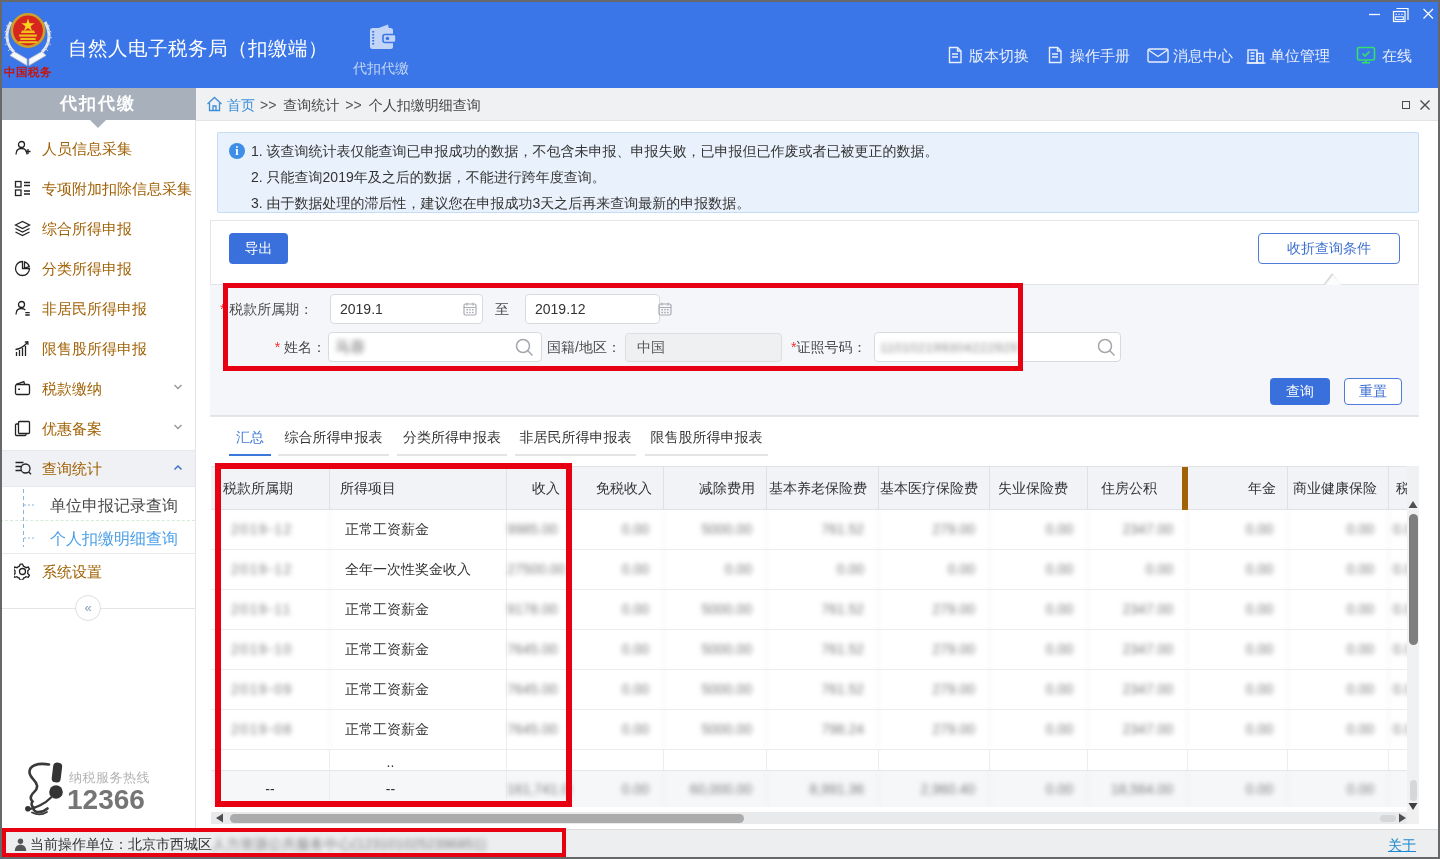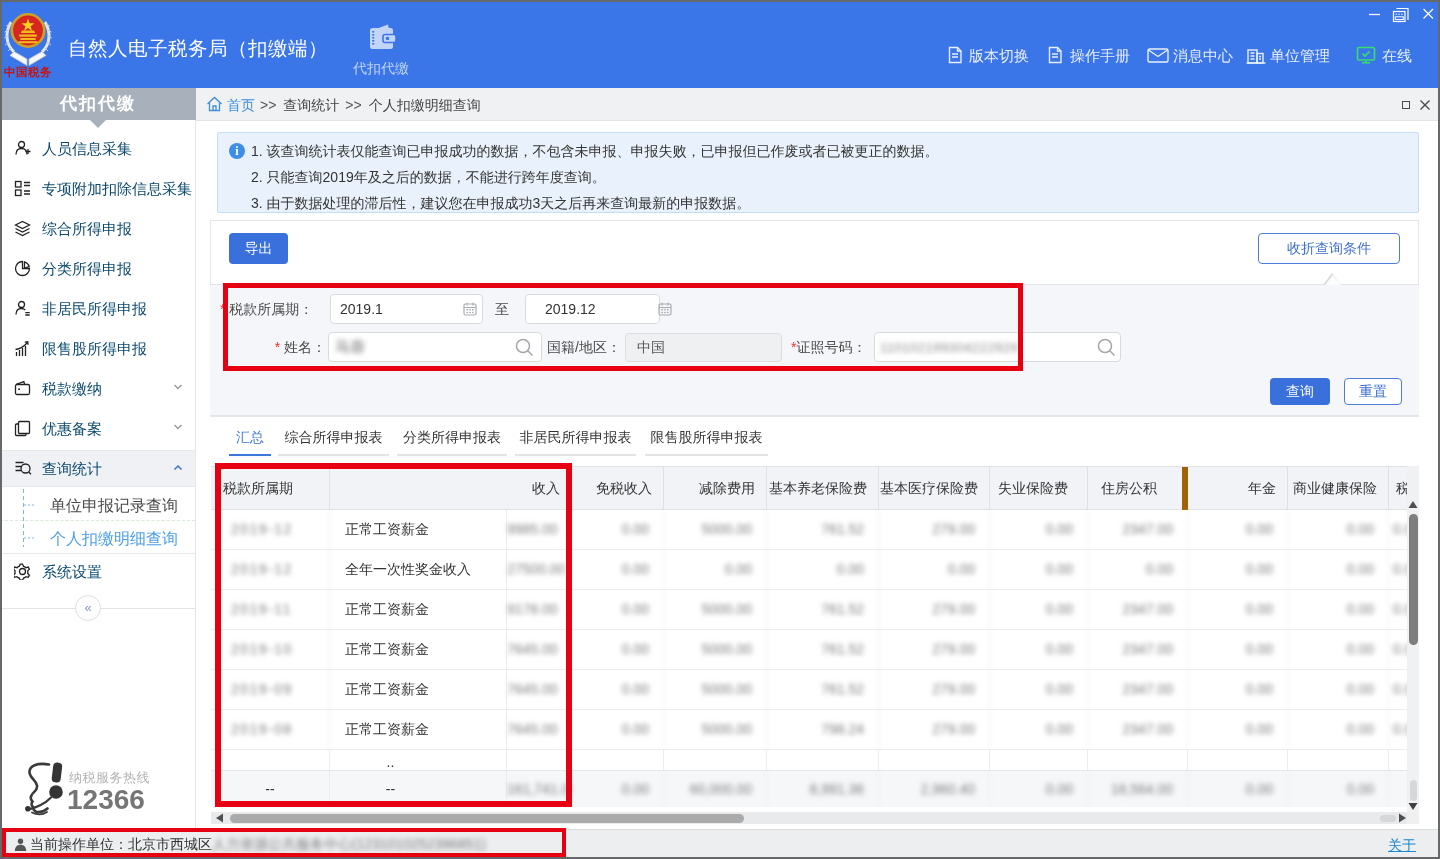--- a/index.html
+++ b/index.html
@@ -12,21 +12,21 @@
   #header{left:0;top:0;width:1440px;height:88px;background:#3b76e8;}
   #title{left:68px;top:35px;color:#fff;font-size:19.5px;letter-spacing:0.5px;}
   #walletlab{left:341px;top:60px;width:80px;text-align:center;color:#c3d5f6;font-size:14px;}
   .hmenu{top:47px;height:17px;line-height:17px;color:#e9effc;font-size:15px;}
   
   #sidebar{left:0;top:88px;width:196px;height:741px;background:#fff;border-right:1px solid #e3e5e8;box-sizing:border-box;}
   #sbhead{left:0;top:88px;width:196px;height:32px;background:#a8b1bb;color:#fff;
           font-size:17px;font-weight:bold;text-align:center;line-height:32px;letter-spacing:2px;}
   #sbnotch{left:90px;top:120px;width:0;height:0;border-left:8px solid transparent;border-right:8px solid transparent;border-top:8px solid #a8b1bb;}
   .mi{left:0;width:196px;height:40px;}
-  .mi .txt{position:absolute;left:42px;top:12px;font-size:15px;color:#0c4a6e;}
+  .mi .txt{position:absolute;left:42px;top:12px;font-size:15px;color:#a16207;}
   .mi svg.ic{position:absolute;left:14px;top:12px;}
   .mi .chev{position:absolute;right:12px;top:13px;}
   #qrow{left:0;top:362px;width:195px;height:37px;background:#eff1f4;border-top:1px solid #e6e8eb;border-bottom:1px solid #e6e8eb;box-sizing:border-box;}
   .smi{left:0;width:195px;height:33px;font-size:16px;}
   .smi .txt{position:absolute;left:50px;top:9px;}
   #collapse-line{left:0;top:608px;width:195px;height:1px;background:#e2e4e7;}
   #collapse{left:75px;top:595px;width:26px;height:26px;border-radius:50%;background:#fff;border:1px solid #dcdee1;box-sizing:border-box;text-align:center;line-height:24px;color:#8a9bb4;font-size:13px;}
   
   #crumbbar{left:196px;top:88px;width:1244px;height:33px;background:#f0f1f3;border-bottom:1px solid #e1e3e5;box-sizing:border-box;}
   #crumbtxt{left:227px;top:97px;font-size:14px;color:#444;}
@@ -293,21 +293,21 @@
   <g fill="#a9acb2" stroke="none">
       <rect x="3.4" y="7" width="1.6" height="1.4"></rect>
       <rect x="6.2" y="7" width="1.6" height="1.4"></rect>
       <rect x="9" y="7" width="1.6" height="1.4"></rect>
       <rect x="3.4" y="9.8" width="1.6" height="1.4"></rect>
       <rect x="6.2" y="9.8" width="1.6" height="1.4"></rect>
       <rect x="9" y="9.8" width="1.6" height="1.4"></rect>
     </g>
 </svg>
 <div class="abs flabel" style="left:495px;top:301px;">至</div>
-<div class="abs finput" style="left:525px;top:294px;width:135px;height:30px;line-height:28px;padding-left:19px;">2019.12</div>
+<div class="abs finput" style="left:525px;top:294px;width:135px;height:30px;line-height:28px;padding-left:9px;">2019.12</div>
 <svg class="abs" style="left:658px;top:302px;" width="14" height="14" viewBox="0 0 14 14" fill="none" stroke="#a9acb2" stroke-width="1.2">
   <rect x="1" y="2" width="12" height="11" rx="1.5"></rect>
     <path d="M1,5.5 h12 M4,0.8 v2.6 M10,0.8 v2.6"></path>
   <g fill="#a9acb2" stroke="none">
       <rect x="3.4" y="7" width="1.6" height="1.4"></rect>
       <rect x="6.2" y="7" width="1.6" height="1.4"></rect>
       <rect x="9" y="7" width="1.6" height="1.4"></rect>
       <rect x="3.4" y="9.8" width="1.6" height="1.4"></rect>
       <rect x="6.2" y="9.8" width="1.6" height="1.4"></rect>
       <rect x="9" y="9.8" width="1.6" height="1.4"></rect>
@@ -334,20 +334,21 @@
 
 <div class="abs tab act" style="left:229px;width:42px;">汇总</div>
 <div class="abs tab" style="left:278px;width:111px;">综合所得申报表</div>
 <div class="abs tab" style="left:397px;width:110px;">分类所得申报表</div>
 <div class="abs tab" style="left:515px;width:121px;">非居民所得申报表</div>
 <div class="abs tab" style="left:645px;width:123px;">限售股所得申报表</div>
 
 <div class="abs" id="tablewrap">
 <div class="tr" style="top:0;height:43px;background:#f2f3f7;border-bottom:1px solid #e0e2e6;">
 <div class="td" style="left:0px;width:119px;height:43px;line-height:42px;border-right:1px solid #dfe1e5;padding-left:12px;">税款所属期</div>
+<div class="td" style="left:119px;width:177px;height:43px;line-height:42px;border-right:1px solid #dfe1e5;padding-left:10px;">所得项目</div>
 <div class="td" style="left:296px;width:65px;height:43px;line-height:42px;border-right:1px solid #dfe1e5;text-align:right;padding-right:11px;">收入</div>
 <div class="td" style="left:361px;width:92px;height:43px;line-height:42px;border-right:1px solid #dfe1e5;text-align:right;padding-right:11px;">免税收入</div>
 <div class="td" style="left:453px;width:103px;height:43px;line-height:42px;border-right:1px solid #dfe1e5;text-align:right;padding-right:11px;">减除费用</div>
 <div class="td" style="left:556px;width:112px;height:43px;line-height:42px;border-right:1px solid #dfe1e5;text-align:right;padding-right:11px;">基本养老保险费</div>
 <div class="td" style="left:668px;width:111px;height:43px;line-height:42px;border-right:1px solid #dfe1e5;text-align:right;padding-right:11px;">基本医疗保险费</div>
 <div class="td" style="left:779px;width:98px;height:43px;line-height:42px;border-right:1px solid #dfe1e5;text-align:center;padding-right:11px;">失业保险费</div>
 <div class="td" style="left:877px;width:100px;height:43px;line-height:42px;border-right:6px solid #a16207;text-align:right;padding-right:25px;">住房公积金</div>
 <div class="td" style="left:977px;width:100px;height:43px;line-height:42px;border-right:1px solid #dfe1e5;text-align:right;padding-right:11px;">年金</div>
 <div class="td" style="left:1077px;width:101px;height:43px;line-height:42px;border-right:1px solid #dfe1e5;text-align:right;padding-right:11px;">商业健康保险</div>
 <div class="td" style="left:1178px;width:100px;height:43px;line-height:42px;border-right:1px solid #dfe1e5;padding-left:7px;">税款合计</div>

